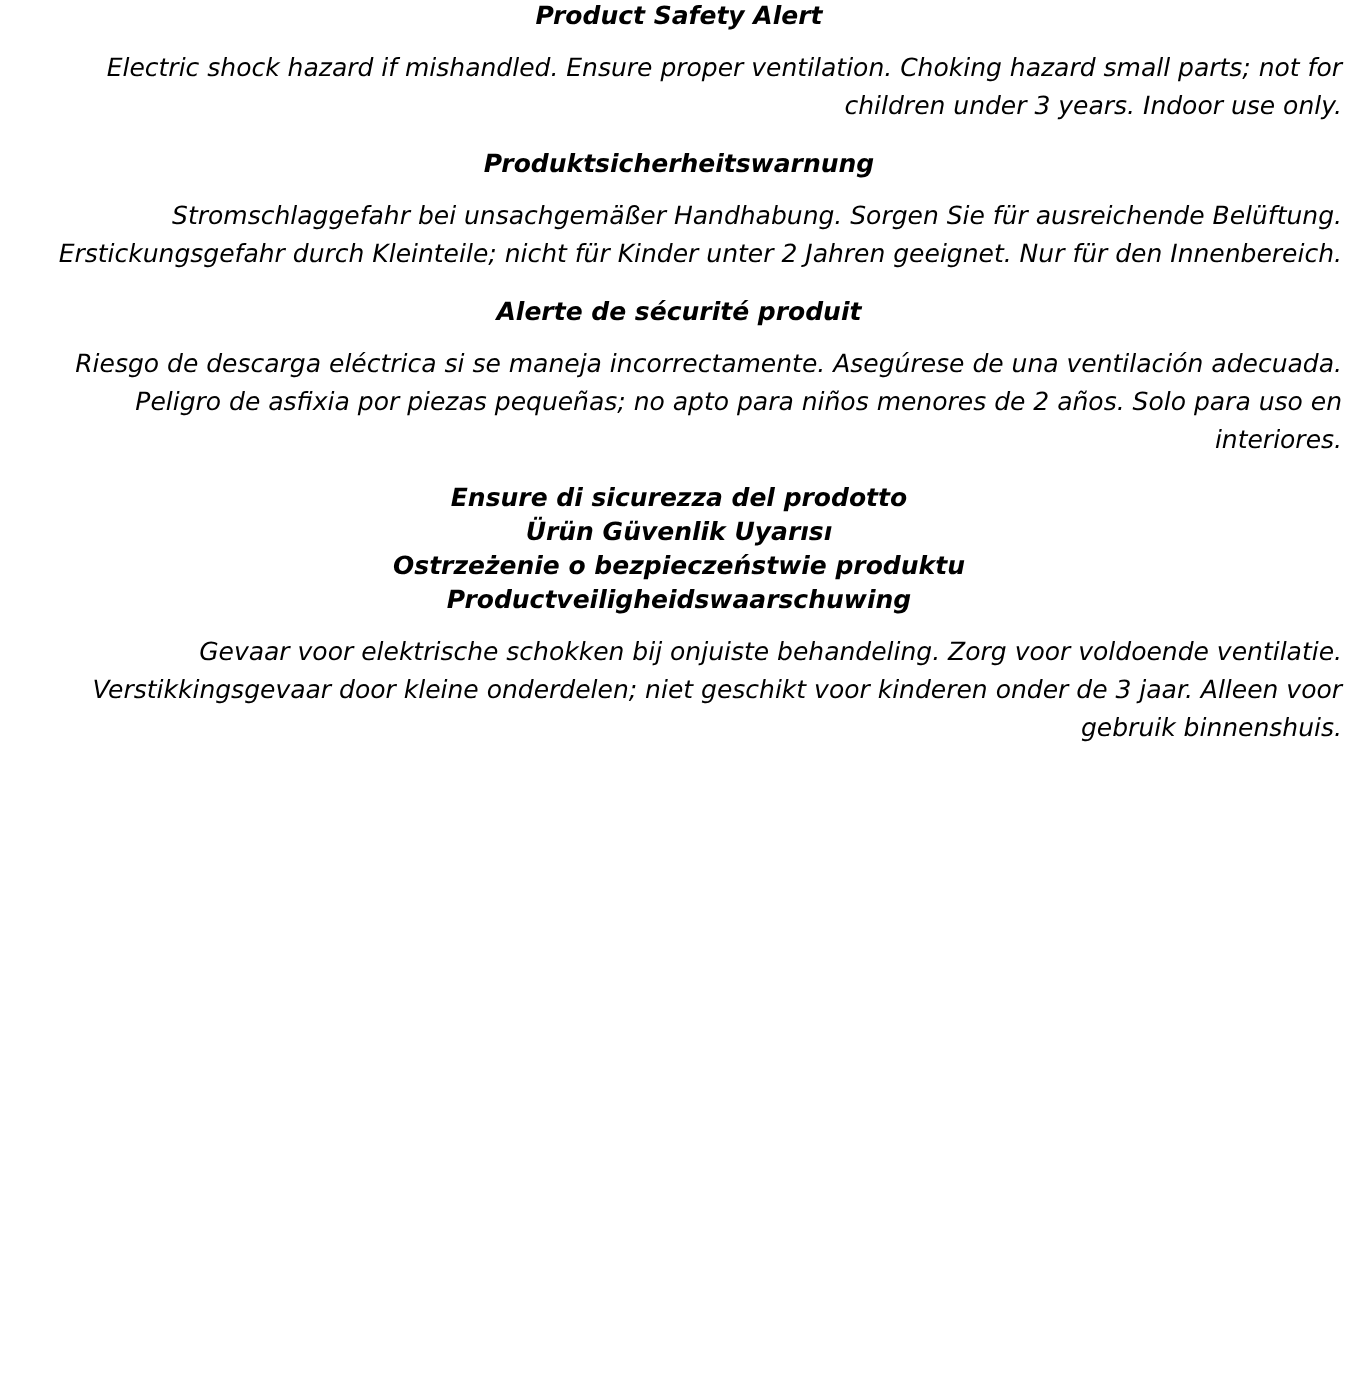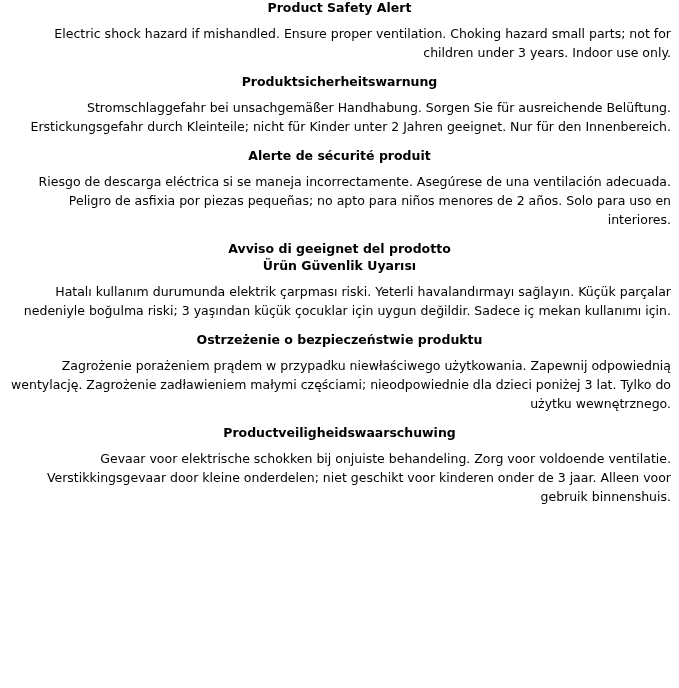--- a/index.html
+++ b/index.html
@@ -14,20 +14,21 @@
     color: #000000;
     overflow: hidden;
   }
   .page {
     width: 679px;
     box-sizing: border-box;
     padding: 0 6px;
   }
   .section {
     margin: 0;
+    font-style: italic;
   }
   .section-title {
     text-align: center;
     font-size: 12.5px;
     font-weight: bold;
     line-height: 16px;
     margin: 0;
     padding: 0 0 1px 0;
   }
   .section-body {
@@ -58,34 +59,32 @@
 
   <div class="section">
     <div class="section-title">Alerte de sécurité produit</div>
   </div>
 
   <div class="section">
     <div class="section-body">Riesgo de descarga eléctrica si se maneja incorrectamente. Asegúrese de una ventilación adecuada. Peligro de asfixia por piezas pequeñas; no apto para niños menores de 2 años. Solo para uso en interiores.</div>
   </div>
 
   <div class="section">
-    <div class="section-title">Avviso di geeignet del prodotto</div>
+    <div class="section-title">Ensure di sicurezza del prodotto</div>
   </div>
 
   <div class="section">
   </div>
 
   <div class="section">
     <div class="section-title">Ürün Güvenlik Uyarısı</div>
-    <div class="section-body">Hatalı kullanım durumunda elektrik çarpması riski. Yeterli havalandırmayı sağlayın. Küçük parçalar nedeniyle boğulma riski; 3 yaşından küçük çocuklar için uygun değildir. Sadece iç mekan kullanımı için.</div>
   </div>
 
   <div class="section">
     <div class="section-title">Ostrzeżenie o bezpieczeństwie produktu</div>
-    <div class="section-body">Zagrożenie porażeniem prądem w przypadku niewłaściwego użytkowania. Zapewnij odpowiednią wentylację. Zagrożenie zadławieniem małymi częściami; nieodpowiednie dla dzieci poniżej 3 lat. Tylko do użytku wewnętrznego.</div>
   </div>
 
   <div class="section">
     <div class="section-title">Productveiligheidswaarschuwing</div>
     <div class="section-body">Gevaar voor elektrische schokken bij onjuiste behandeling. Zorg voor voldoende ventilatie. Verstikkingsgevaar door kleine onderdelen; niet geschikt voor kinderen onder de 3 jaar. Alleen voor gebruik binnenshuis.</div>
   </div>
 
 </div>
 
 </body></html>

